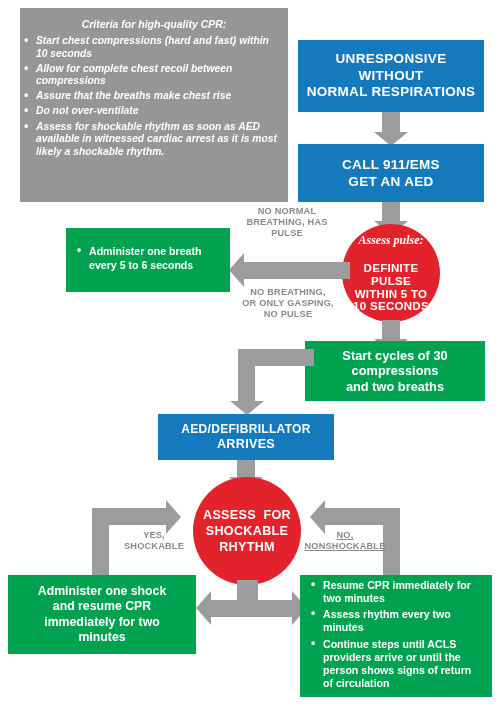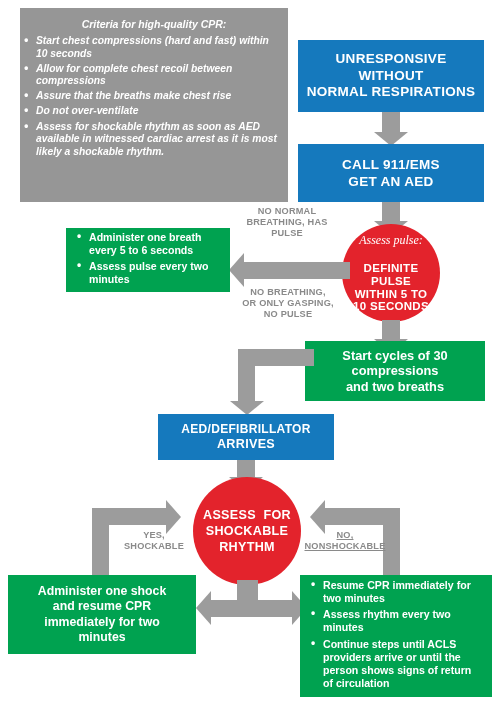--- a/index.html
+++ b/index.html
@@ -78,21 +78,21 @@
     <div class="cap" style="font-size:13.5px;line-height:17px;">CALL 911/EMS</div>
     <div class="cap" style="font-size:13.5px;line-height:17px;">GET AN AED</div>
   </div>
 
   <div class="ar" style="left:374px;top:202px;width:34px;height:34px;">
     <div class="stem" style="left:8px;top:0;width:18px;height:20px;"></div>
     <div class="head-down" style="left:0;top:19px;"></div>
   </div>
 
   <div class="node red-circle" style="left:342px;top:224px;width:98px;height:98px;">
-    <div style="font-family:'Liberation Serif','DejaVu Serif',serif;font-style:italic;font-weight:normal;font-size:12px;line-height:14px;margin-bottom:15px;">Assess pulse:</div>
+    <div style="font-family:'Liberation Serif','DejaVu Serif',serif;font-style:italic;font-weight:bold;font-size:12px;line-height:14px;margin-bottom:15px;">Assess pulse:</div>
     <div class="cap" style="font-size:11.5px;line-height:12.6px;">DEFINITE</div>
     <div class="cap" style="font-size:11.5px;line-height:12.6px;">PULSE</div>
     <div class="cap" style="font-size:11.5px;line-height:12.6px;">WITHIN 5 TO</div>
     <div class="cap" style="font-size:11.5px;line-height:12.6px;text-align:center;">10 SECONDS</div>
   </div>
 
   <div class="ar" style="left:229px;top:253px;width:120px;height:34px;">
     <div class="stem" style="left:15px;top:9px;width:106px;height:17px;"></div>
     <div class="head-left" style="left:0;top:0;"></div>
   </div>
@@ -105,21 +105,20 @@
 
   <div class="elabel" style="left:228px;top:287px;width:120px;">
     <div>NO BREATHING,</div>
     <div>OR ONLY GASPING,</div>
     <div>NO PULSE</div>
   </div>
 
   <div class="node green" style="left:66px;top:228px;width:164px;height:64px;padding:0 9px 0 10px;justify-content:center;">
     <ul class="blist" style="font-size:10.6px;">
       <li>Administer one breath every 5 to 6 seconds</li>
-      <li>Assess pulse every two minutes</li>
     </ul>
   </div>
 
   <div class="ar" style="left:374px;top:320px;width:34px;height:34px;">
     <div class="stem" style="left:8px;top:0;width:18px;height:20px;"></div>
     <div class="head-down" style="left:0;top:19px;"></div>
   </div>
 
   <div class="node green" style="left:305px;top:341px;width:180px;height:60px;">
     <div style="font-weight:bold;font-size:12.8px;line-height:15.5px;">Start cycles of 30</div>

